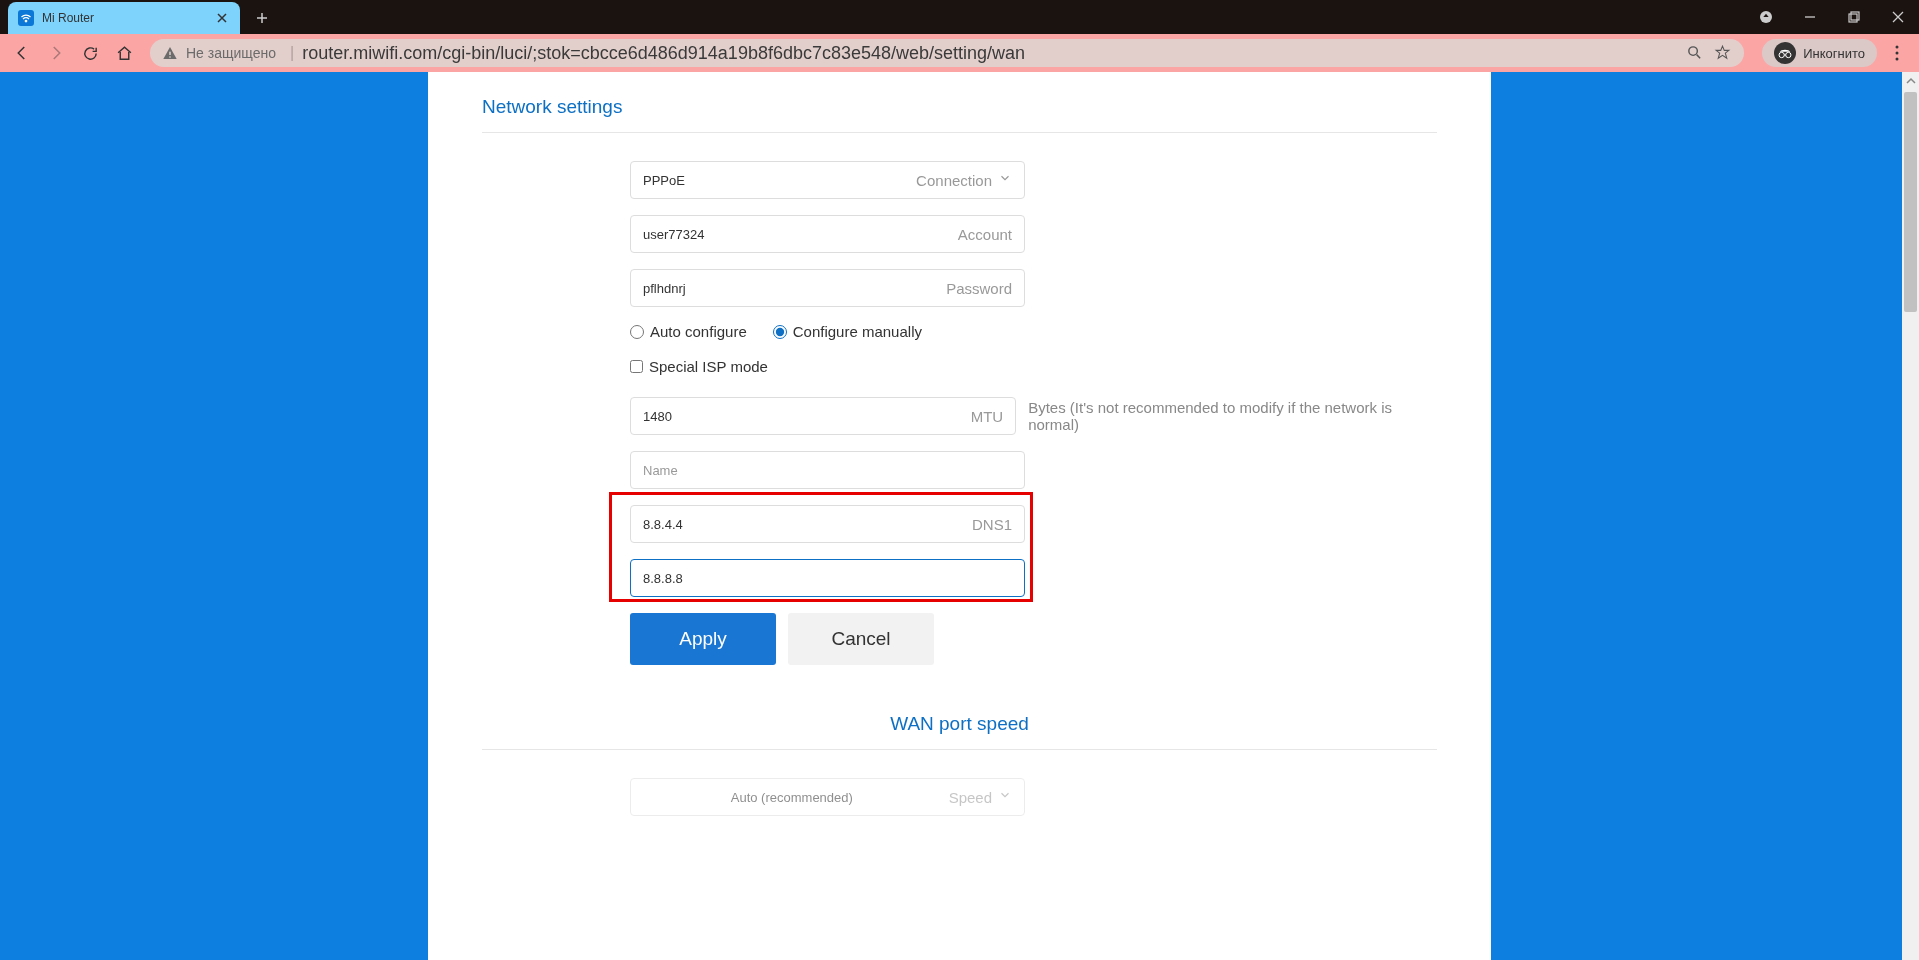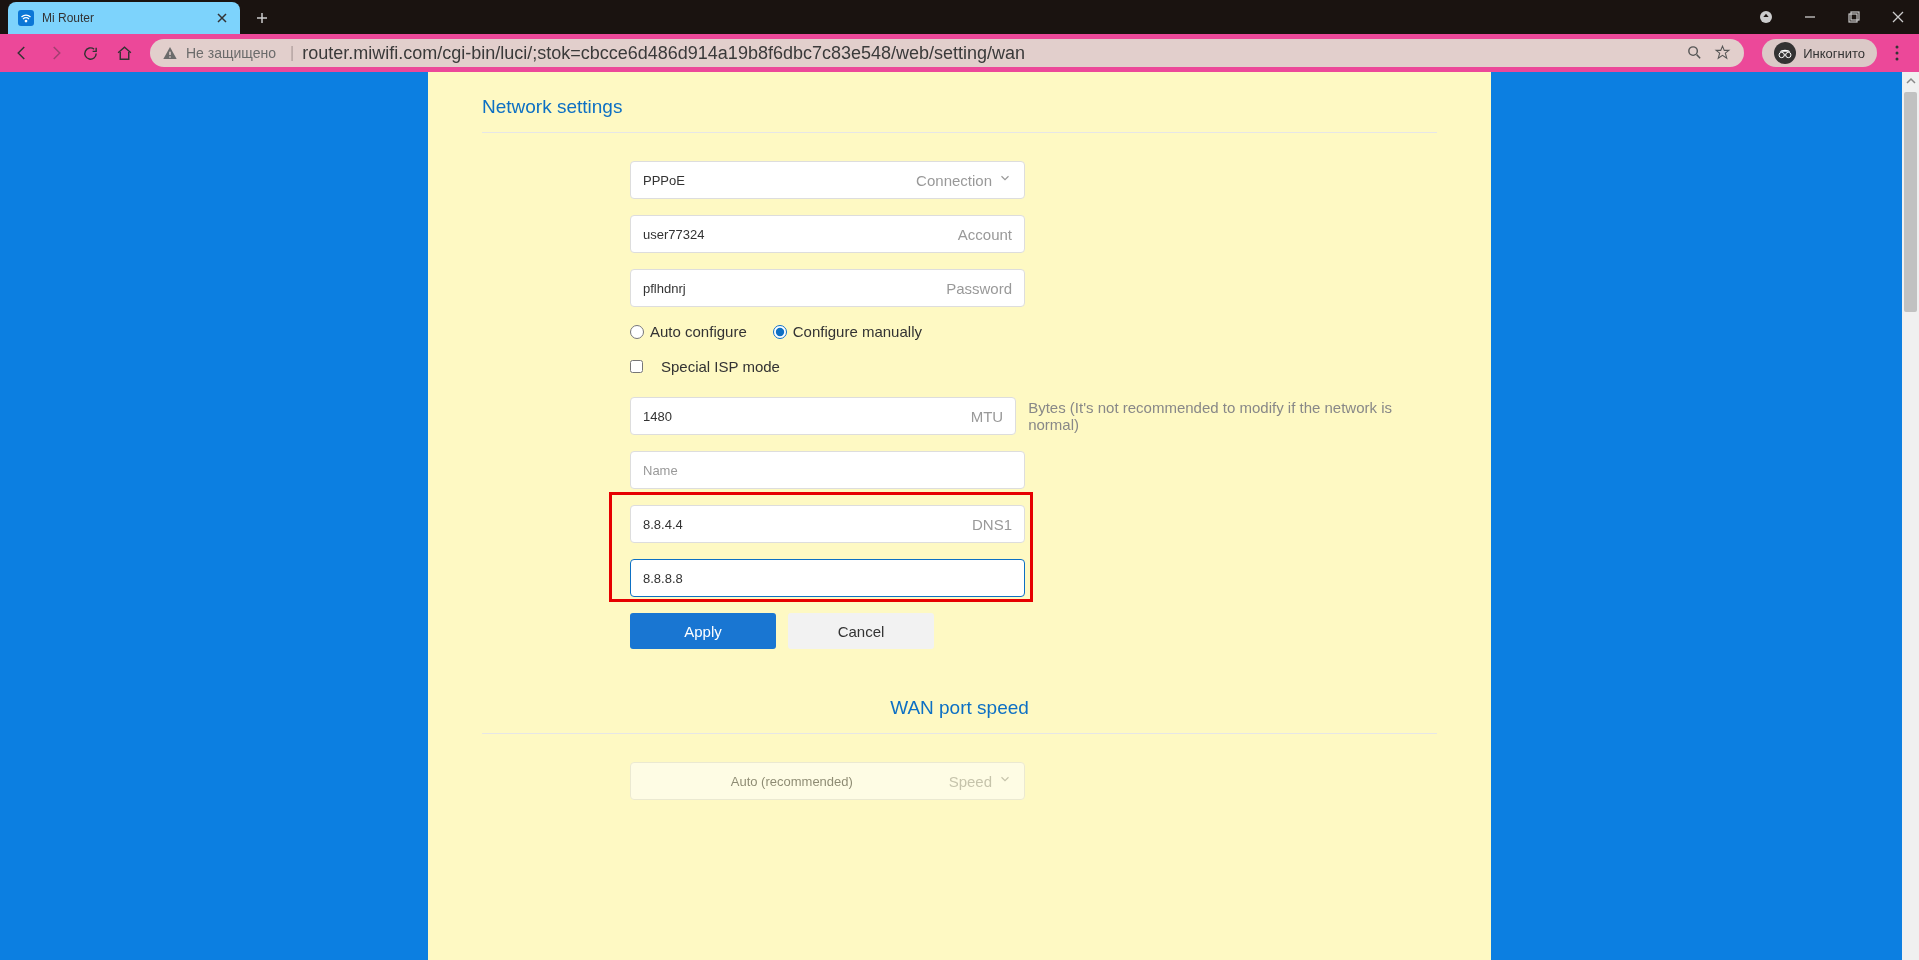--- a/index.html
+++ b/index.html
@@ -9,67 +9,67 @@
 .browser-top { background: #1a1310; height: 34px; display: flex; align-items: flex-end; }
 .tab { background: #7dd3fc; height: 32px; width: 232px; border-radius: 8px 8px 0 0; margin-left: 8px; display: flex; align-items: center; padding: 0 10px; position: relative; }
 .tab-favicon { width: 16px; height: 16px; background: #0b77d6; border-radius: 3px; display: flex; align-items: center; justify-content: center; margin-right: 8px; }
 .tab-favicon svg { width: 12px; height: 12px; }
 .tab-title { font-size: 12px; color: #333; flex: 1; }
 .tab-close { width: 16px; height: 16px; color: #333; cursor: pointer; display:flex; align-items:center; justify-content:center; }
 .new-tab { color: #ddd; margin-left: 10px; width: 24px; height: 24px; display:flex; align-items:center; justify-content:center; margin-bottom:4px; cursor:pointer; }
 .browser-top-right { margin-left: auto; display: flex; align-items: center; padding-right: 8px; gap: 18px; color: #ccc; height:34px; }
 .win-btn { width: 26px; height: 26px; display:flex; align-items:center; justify-content:center; cursor:pointer; }
 
-.toolbar { background: #ec4899; height: 38px; display: flex; align-items: center; padding: 0 8px; gap: 6px; }
+.toolbar { background: #fca5a5; height: 38px; display: flex; align-items: center; padding: 0 8px; gap: 6px; }
 .nav-btn { width: 28px; height: 28px; display:flex; align-items:center; justify-content:center; border-radius: 50%; cursor:pointer; }
 .nav-disabled { opacity: 0.4; cursor:default; }
 .address-bar { flex: 1; background: #e2cfcc; height: 28px; border-radius: 14px; display: flex; align-items: center; padding: 0 12px; margin: 0 6px; }
 .warn-icon { width: 16px; height: 16px; margin-right: 8px; }
 .not-secure { color: #6b6b6b; font-size: 14px; margin-right: 6px; }
 .sep { color: #b0a09e; margin: 0 8px; }
 .url-text { color: #3a3a3a; font-size: 18px; flex:1; }
 .addr-icon { width: 18px; height: 18px; margin-left: 10px; color: #555; cursor:pointer; }
 .incognito-badge { background: #dbc9c7; height: 28px; border-radius: 14px; padding: 0 12px; display: flex; align-items: center; gap: 7px; margin-left: 6px; }
 .incog-avatar { width: 22px; height: 22px; background: #333; border-radius: 50%; display:flex; align-items:center; justify-content:center; }
 .incog-text { font-size: 13px; color: #333; }
 .menu-dots { width: 28px; height: 28px; display:flex; align-items:center; justify-content:center; cursor:pointer; color:#333; }
 
 
 .viewport { position: relative; height: calc(960px - 72px); background: #0c7fe1; display:flex; justify-content:center; }
 .scrolltrack { position:absolute; right:0; top:0; bottom:0; width:17px; background:#f0f0f0; }
 .scroll-up { position:absolute; top:0; left:0; right:0; height:17px; display:flex; align-items:center; justify-content:center; }
 .scroll-thumb { position:absolute; right:2px; top:20px; width:13px; height:220px; background:#c1c1c1; border-radius:2px; }
 
-.page { width: 1063px; background: #fef9c3; height: 100%; overflow: hidden; }
+.page { width: 1063px; background: #ffffff; height: 100%; overflow: hidden; }
 .pad { padding: 24px 54px 0 54px; }
 .section-title { color: #0d70c4; font-size: 19px; margin-bottom: 14px; }
 .divider { border: none; border-top: 1px solid #e6e6e6; margin-bottom: 28px; }
 
 .form-col { margin-left: 148px; }
 .field { position: relative; width: 395px; height: 38px; border: 1px solid #ddd; border-radius: 4px; display:flex; align-items:center; padding: 0 12px; background:#fff; margin-bottom: 16px; }
 .field.focused { border-color: #0d70c4; }
 .field-input { border: none; outline: none; font-size: 13px; color: #333; flex: 1; background: transparent; }
 .field-input::placeholder { color: #999; }
 .field-label { font-size: 15px; color: #999; margin-left: 8px; }
 .select-field .field-input { color: #333; }
 .chev { color: #999; }
 
 .radio-row { display:flex; gap: 26px; margin-bottom: 18px; }
 .radio-opt { display:flex; align-items:center; gap:6px; font-size:15px; color:#333; cursor:pointer; }
 .radio-opt input { width:14px; height:14px; accent-color:#0d70c4; }
-.check-row { display:flex; align-items:center; gap:18px; margin-bottom: 22px; font-size:15px; color:#333; cursor:pointer; }
+.check-row { display:flex; align-items:center; gap:6px; margin-bottom: 22px; font-size:15px; color:#333; cursor:pointer; }
 .check-row input { width:13px; height:13px; }
 
 .field-row { display:flex; align-items:center; gap: 12px; margin-bottom: 16px; }
 .hint { font-size: 15px; color: #888; }
 
 .highlight-box { position: absolute; border: 3px solid #e60000; pointer-events: none; }
 
 .btn-row { display:flex; gap:12px; margin-top: 4px; }
-.btn { width: 146px; height: 36px; border: none; border-radius: 3px; font-size: 15px; cursor:pointer; }
+.btn { width: 146px; height: 52px; border: none; border-radius: 3px; font-size: 19px; cursor:pointer; }
 .btn-primary { background: #1976d2; color: #fff; }
 .btn-secondary { background: #f2f2f2; color: #333; }
 
 .section2 { margin-top: 48px; text-align: center; }
 </style>
 </head>
 <body>
 
 <div class="browser-top">
   <div class="tab">

